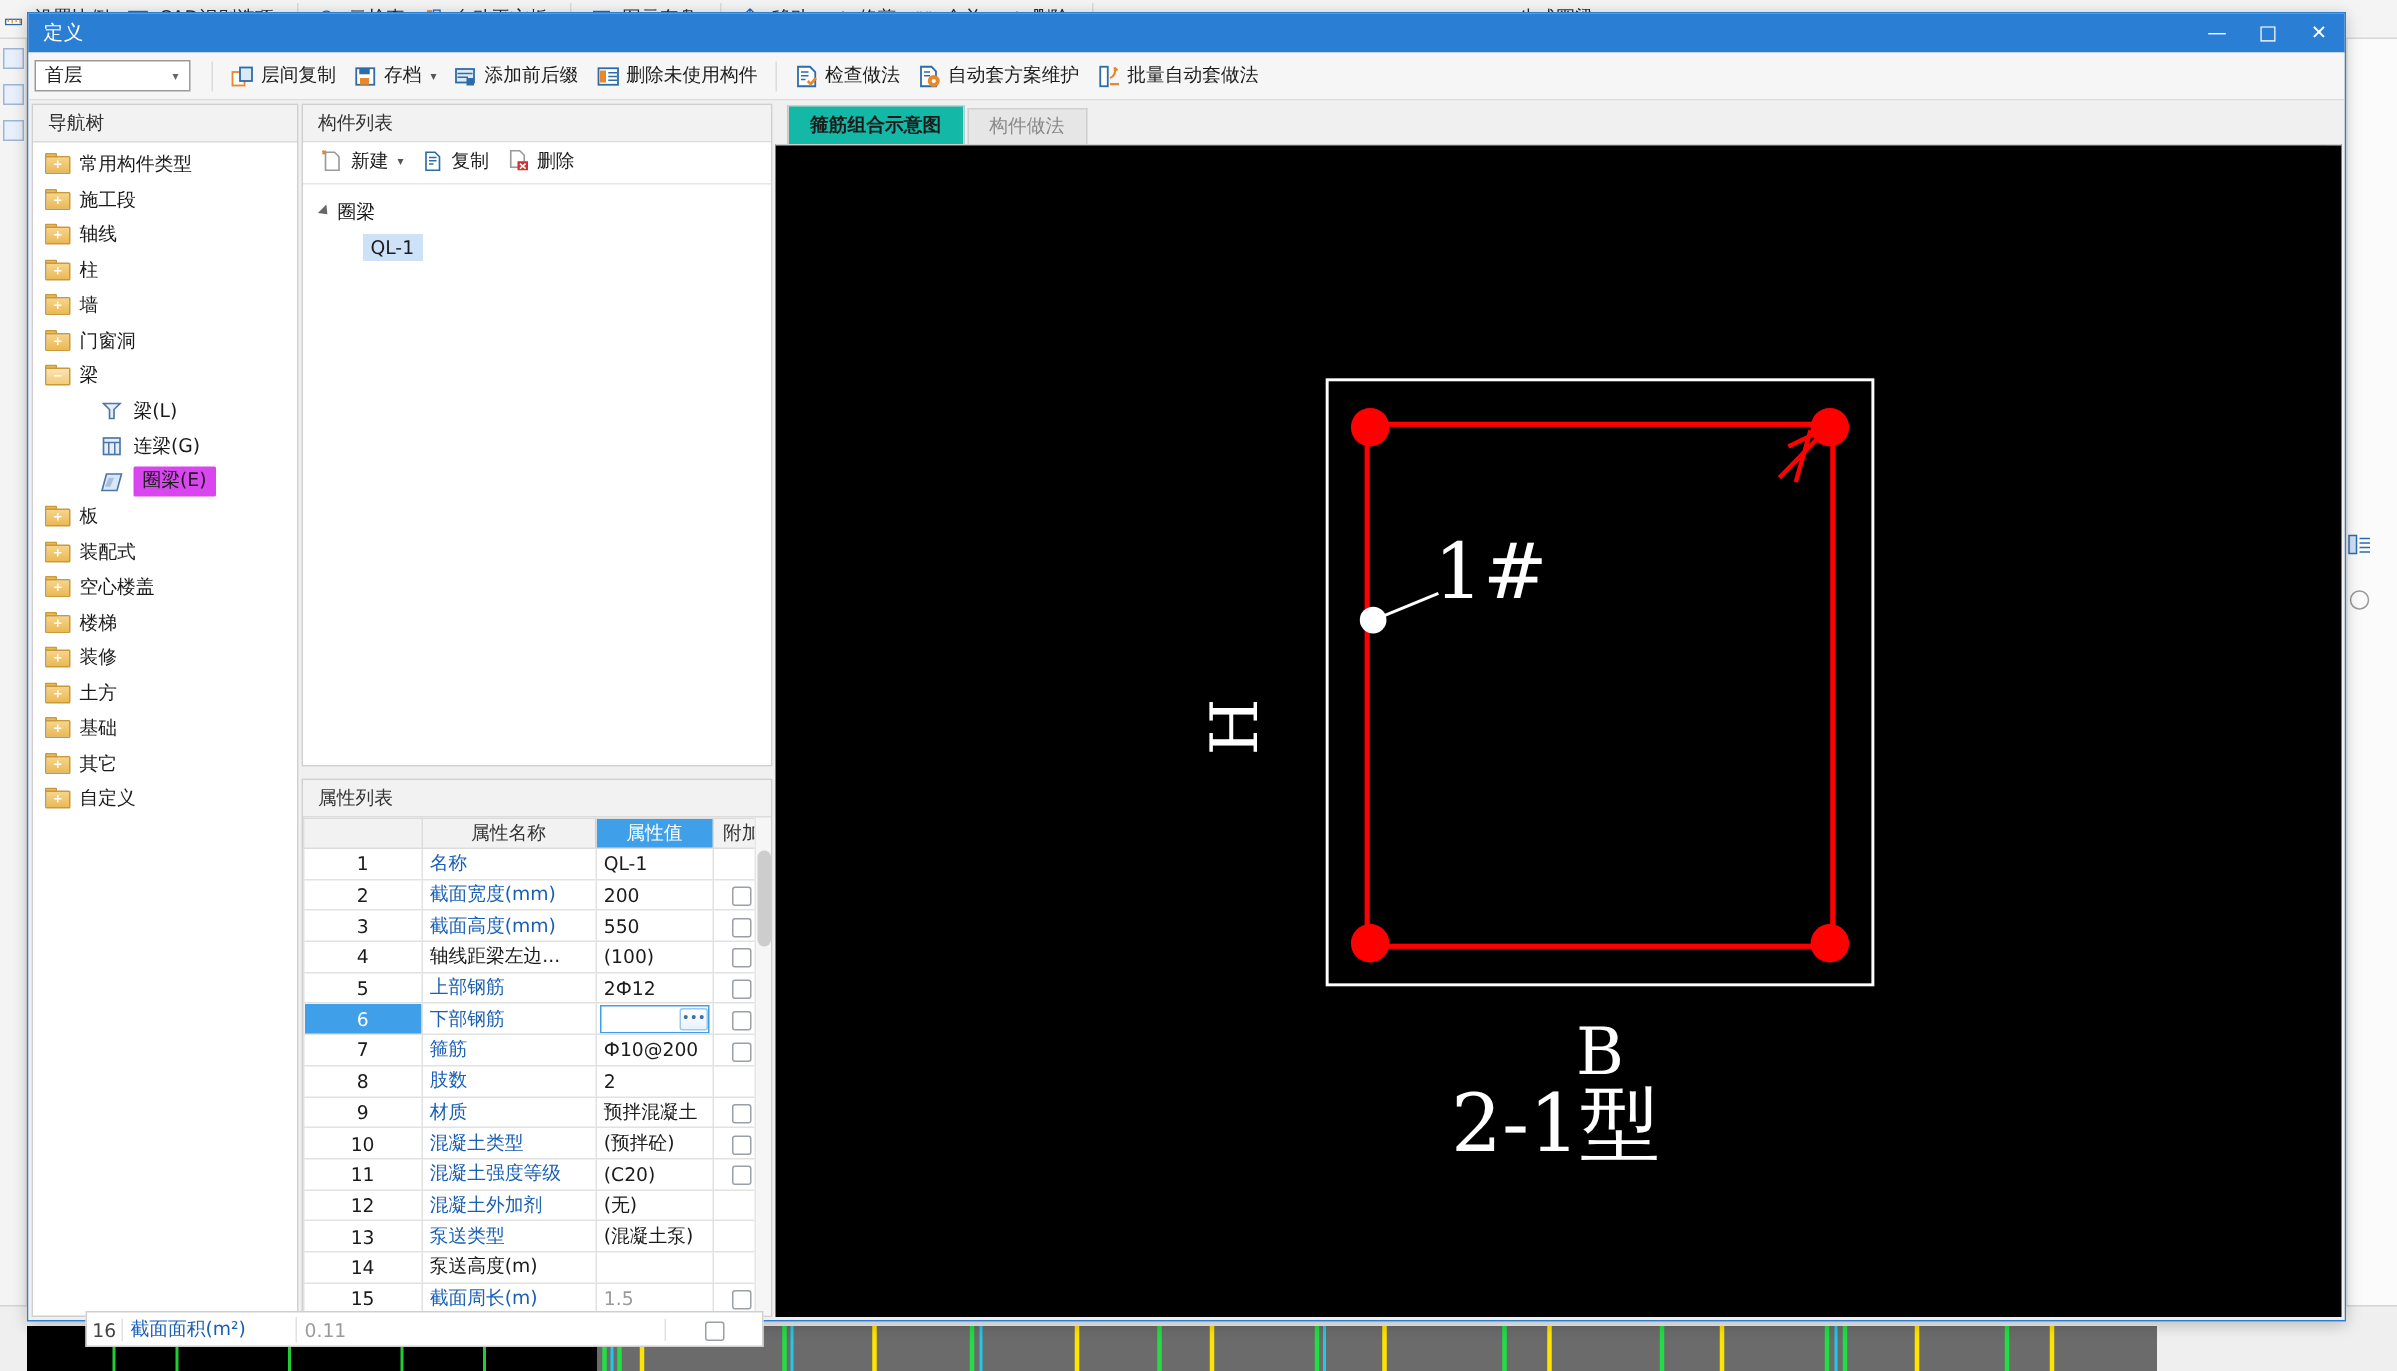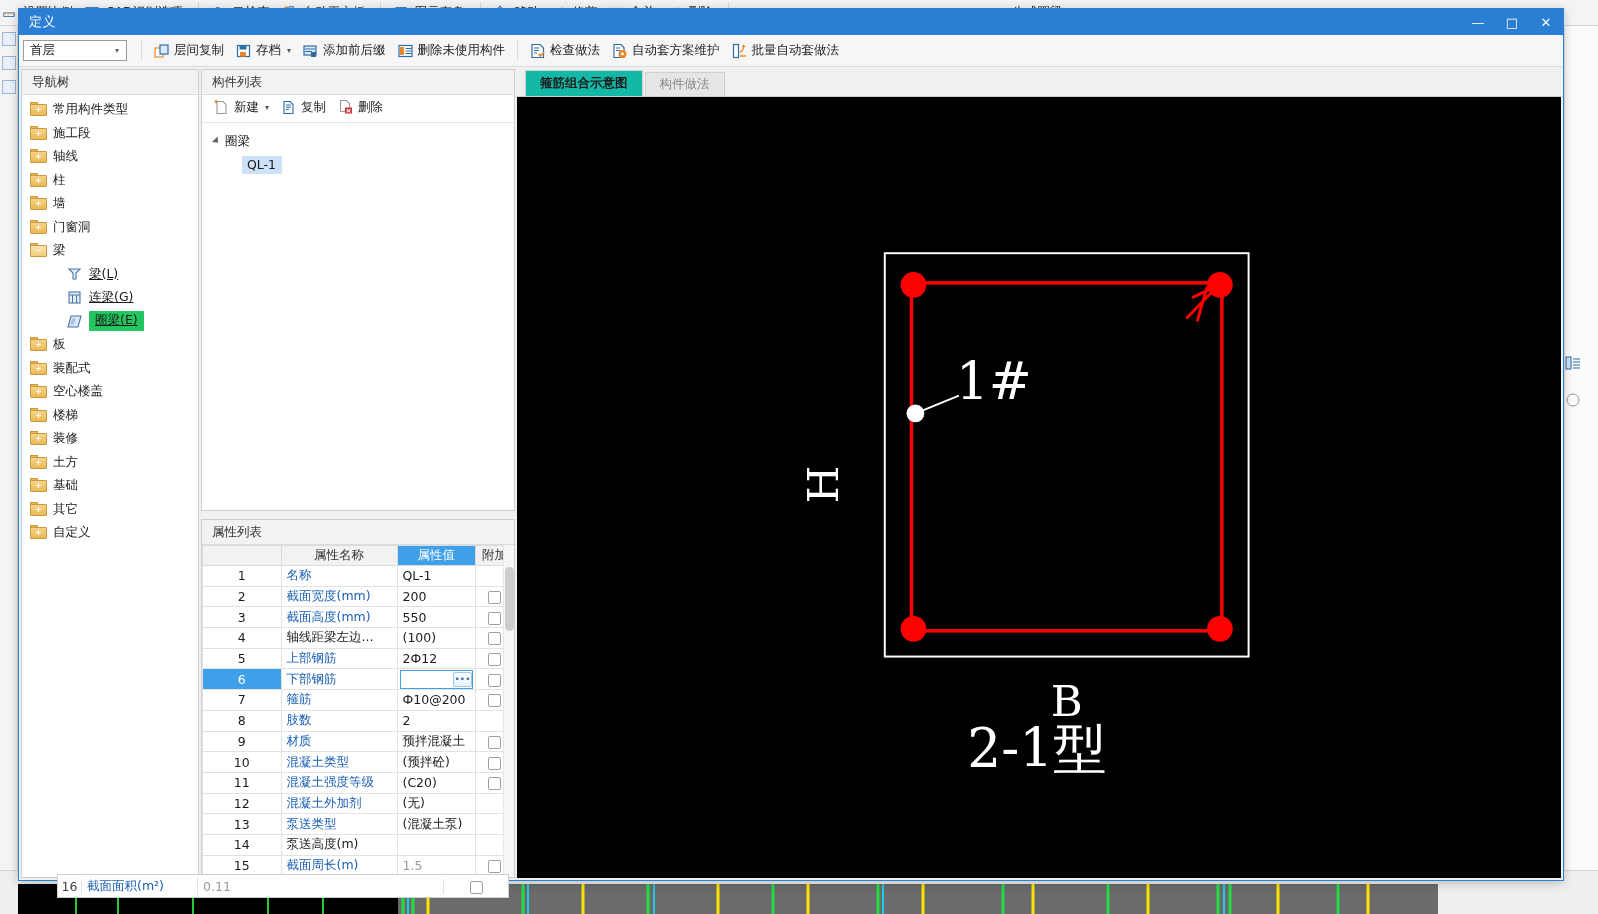--- a/index.html
+++ b/index.html
@@ -138,22 +138,22 @@
   }
 
   
   #nav-panel { width: 178px; flex: 0 0 178px; }
   #nav-tree { flex: 1; overflow: hidden; padding-top: 3px; }
   .tree-row {
     display: flex; align-items: center;
     height: 23.5px; padding-left: 8px;
     font-size: 12.5px; color: #1b1b1b; cursor: default;
   }
-  .tree-row.child { padding-left: 44px; text-decoration: underline; }
-  .tree-row.sel .tlabel { background: #22c55e; padding: 1px 6px 2px 6px; border-radius: 1px;}
+  .tree-row.child { padding-left: 44px; }
+  .tree-row.sel .tlabel { background: #d946ef; padding: 1px 6px 2px 6px; border-radius: 1px;}
   .tree-row .ticon { width: 17px; height: 15px; margin-right: 6px; flex: 0 0 17px; }
   .folder { position: relative; width: 17px; height: 14px; }
   .folder .fb {
     position: absolute; left: 0; top: 2px; width: 17px; height: 12px;
     background: linear-gradient(#f7d48b, #eab954);
     border: 1px solid #c89a3c; border-radius: 1px;
   }
   .folder .ftab {
     position: absolute; left: 0; top: 0px; width: 8px; height: 3px;
     background: #eab954; border: 1px solid #c89a3c; border-bottom:none; border-radius: 1px 1px 0 0;

